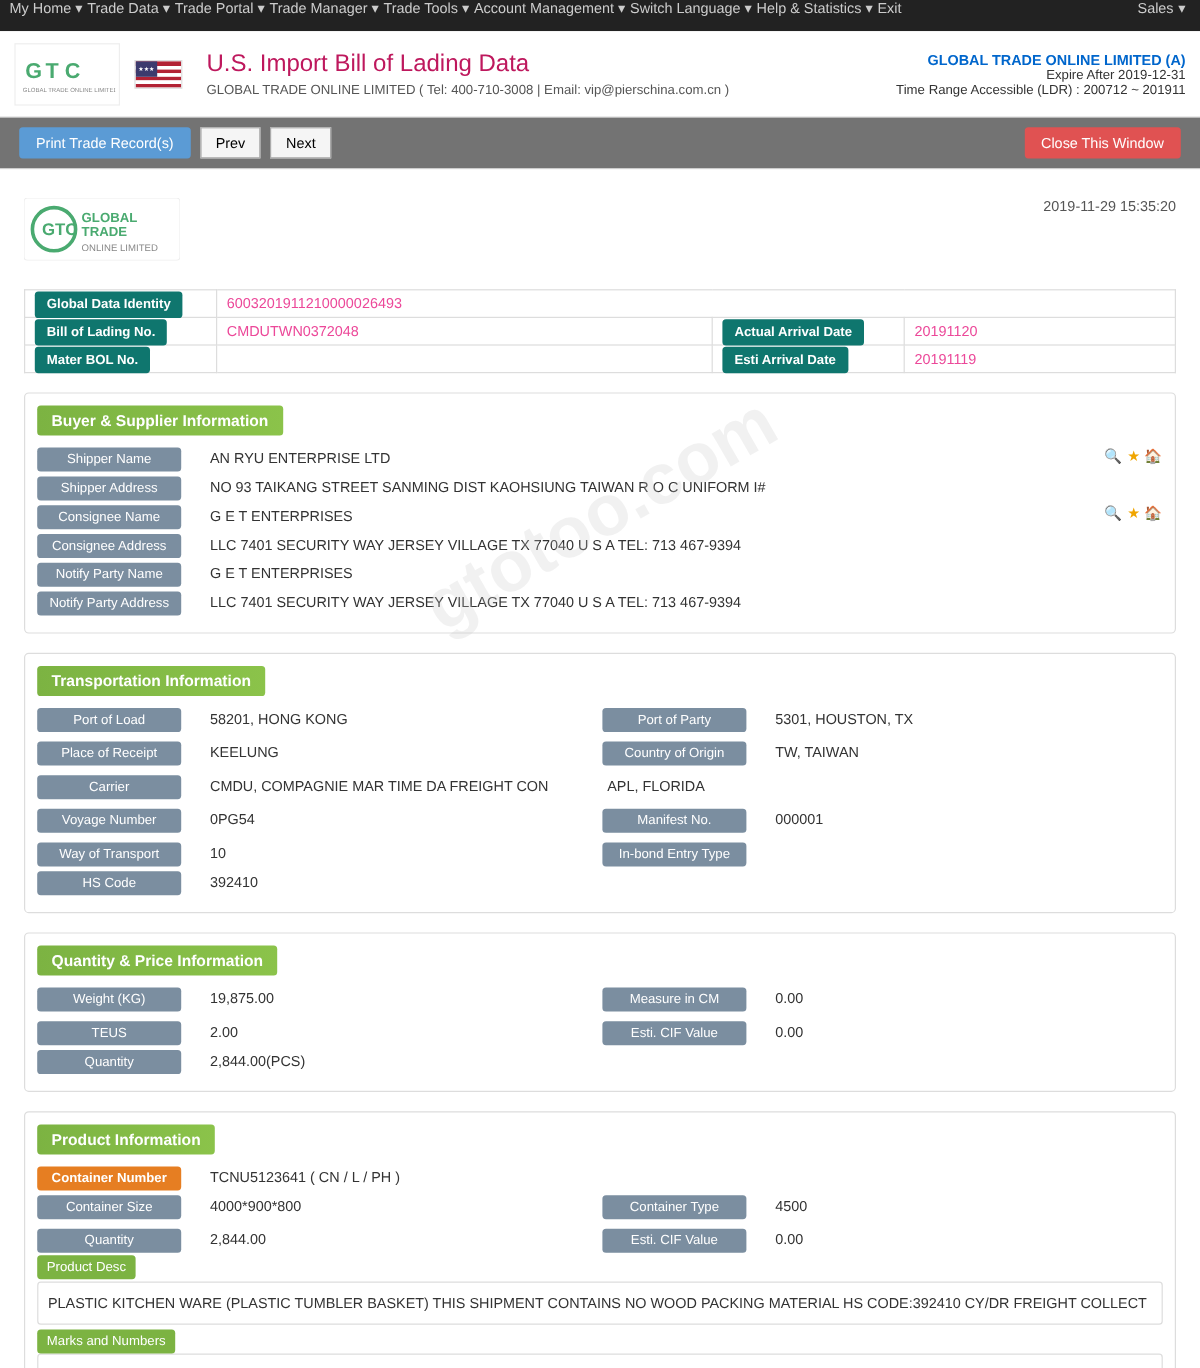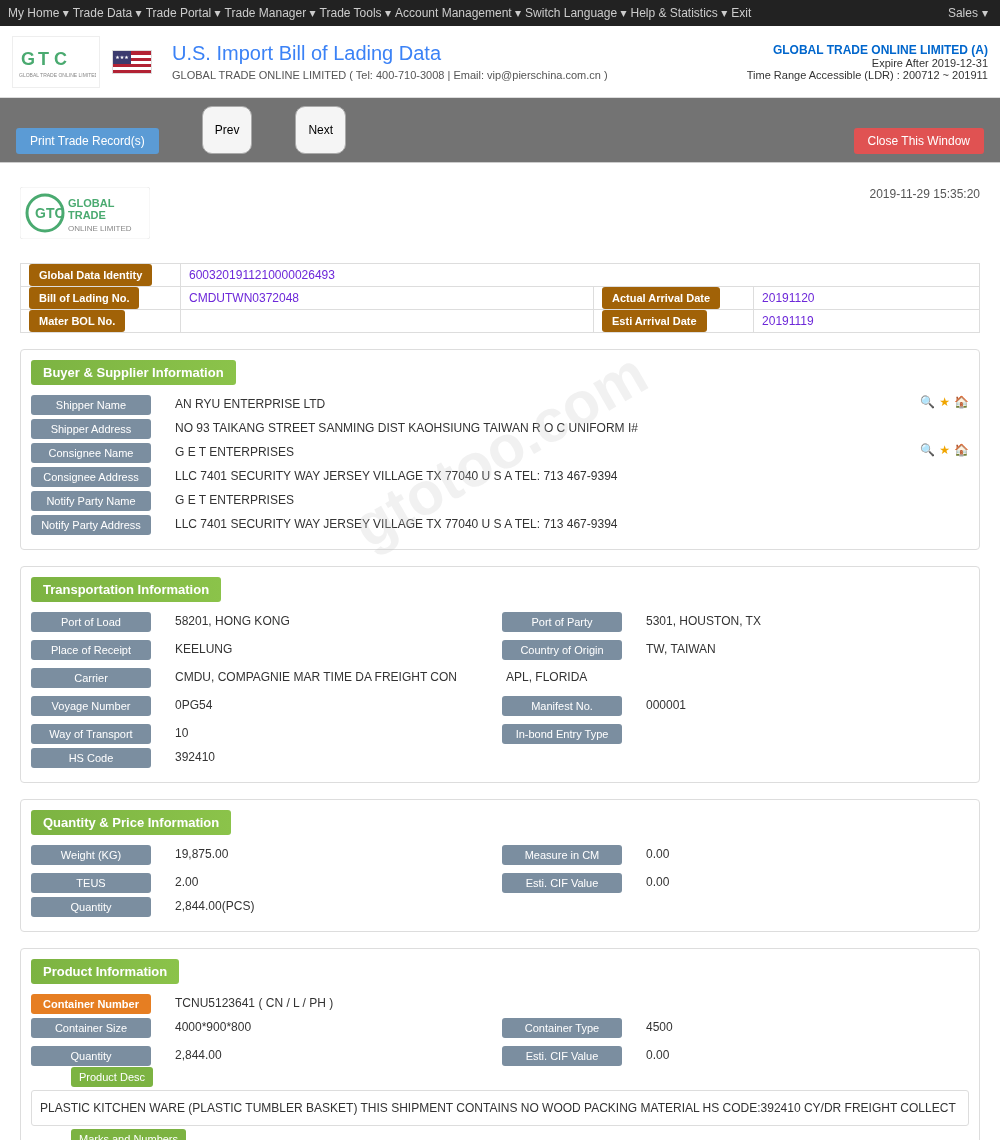--- a/index.html
+++ b/index.html
@@ -3,21 +3,21 @@
   <meta charset="utf-8">
   <style>
     * { box-sizing: border-box; margin: 0; padding: 0; }
     body { font-family: Arial, sans-serif; font-size: 12px; background: #f0f0f0; color: #333; width: 1000px; }
 
     
     .top-nav {
       background: #222;
       color: #ccc;
       display: flex;
-      align-items: center;
+      align-items: flex-start;
       padding: 0 8px;
       height: 26px;
       font-size: 12px;
     }
     .top-nav span { margin-right: 4px; color: #ccc; cursor: pointer; }
     .top-nav .spacer { flex: 1; }
 
     
     .header-bar {
       background: #fff;
@@ -51,25 +51,24 @@
       color: #fff;
       border: none;
       padding: 6px 14px;
       border-radius: 3px;
       cursor: pointer;
       font-size: 12px;
     }
     .btn-nav {
       background: #f5f5f5;
       border: 1px solid #aaa;
-      padding: 16px 12px;
+      padding: 5px 12px;
       cursor: pointer;
-      border-radius: 10px;
+      border-radius: 0;
       font-size: 12px;
-      margin-left: 35px;
     }
     .btn-close {
       background: #e05252;
       color: #fff;
       border: none;
       padding: 6px 14px;
       border-radius: 3px;
       cursor: pointer;
       font-size: 12px;
       margin-left: auto;
@@ -90,30 +89,30 @@
       align-items: flex-start;
       margin-bottom: 16px;
       padding: 8px 0;
     }
     .doc-logo { display: flex; flex-direction: column; align-items: flex-start; }
 
     
     .info-table { width: 100%; border-collapse: collapse; margin-bottom: 16px; }
     .info-table td { padding: 4px 8px; border: 1px solid #ddd; font-size: 12px; }
     .label-cell {
-      background: #a16207;
+      background: #0f766e;
       color: #fff;
       font-weight: bold;
       white-space: nowrap;
       padding: 5px 10px;
       border-radius: 3px;
       font-size: 11px;
       text-align: center;
     }
-    .value-cell { color: #6d28d9; font-size: 12px; }
+    .value-cell { color: #ec4899; font-size: 12px; }
 
     
     .section-header {
       background: linear-gradient(to right, #7cb342, #8bc34a);
       color: #fff;
       padding: 5px 12px;
       border-radius: 3px;
       font-size: 13px;
       font-weight: bold;
       margin-bottom: 10px;
@@ -149,21 +148,20 @@
     }
     .field-label-green {
       background: #7cb342;
       color: #fff;
       padding: 4px 8px;
       border-radius: 3px;
       font-size: 11px;
       white-space: nowrap;
       min-width: 120px;
       text-align: center;
-      margin-left: 40px;
     }
     .field-value { flex: 1; font-size: 12px; color: #333; padding: 2px 4px; }
     .field-icons { display: flex; gap: 4px; }
 
     
     .watermark-overlay {
       position: relative;
     }
     .watermark {
       position: absolute;
@@ -219,21 +217,21 @@
       <div style="background:#b22234;height:3px;width:100%;"></div>
       <div style="background:#fff;height:3px;width:100%;"></div>
       <div style="background:#b22234;height:3px;width:100%;"></div>
       <div style="position:absolute;top:0;left:0;width:18px;height:13px;background:#3c3b6e;display:flex;align-items:center;justify-content:center;">
         <span style="color:#fff;font-size:5px;">★★★</span>
       </div>
     </div>
   </div>
   <div class="header-title-area">
     <div>
-      <span style="font-size:20px;color:#3b82f6;">U.S. Import Bill of Lading Data</span>
+      <span style="font-size:20px;color:#be185d;">U.S. Import Bill of Lading Data</span>
     </div>
     <div style="font-size:11px;color:#555;margin-top:4px;">GLOBAL TRADE ONLINE LIMITED ( Tel: 400-710-3008 | Email: vip@pierschina.com.cn )</div>
   </div>
   <div class="header-right">
     <div style="color:#0066cc;font-size:12px;font-weight:bold;">GLOBAL TRADE ONLINE LIMITED (A)</div>
     <div style="font-size:11px;color:#333;">Expire After 2019-12-31</div>
     <div style="font-size:11px;color:#333;">Time Range Accessible (LDR) : 200712 ~ 201911</div>
   </div>
 </div>
 

